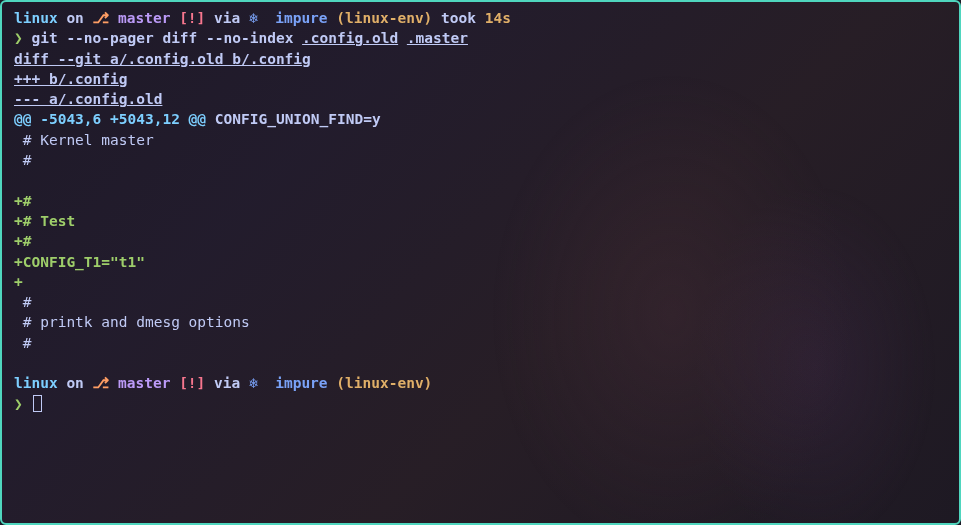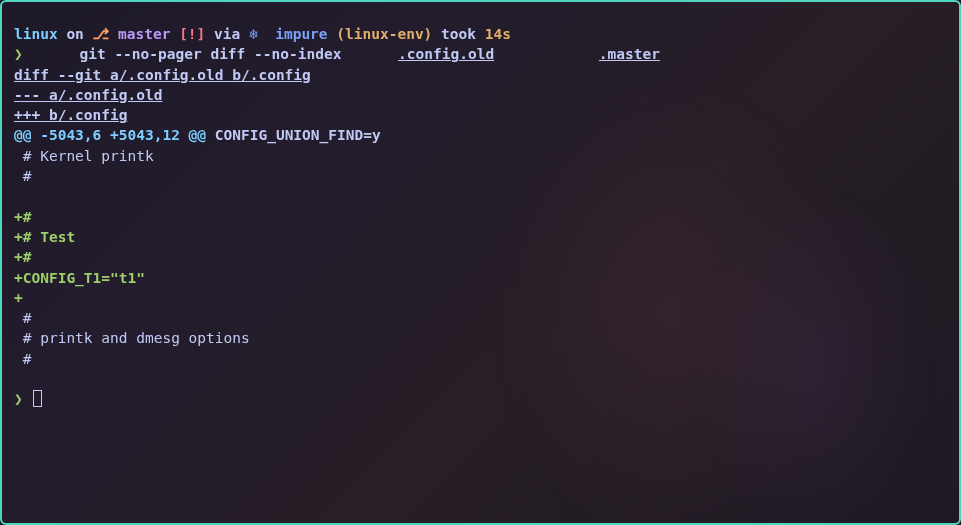--- a/index.html
+++ b/index.html
@@ -16,21 +16,21 @@
       line-height: 1.4;
       color: #c0caf5;
       overflow: hidden;
       position: relative;
     }
     .terminal-frame {
       width: 100%;
       height: 100%;
       border: 2px solid #4fd6be;
       border-radius: 6px;
-      padding: 22px 12px;
+      padding: 6px 12px;
       background: linear-gradient(135deg, 
         rgba(30, 25, 40, 0.95) 0%, 
         rgba(35, 28, 45, 0.92) 30%,
         rgba(40, 30, 38, 0.93) 60%,
         rgba(30, 25, 35, 0.95) 100%);
       position: relative;
     }
     .terminal-frame::before {
       content: "";
       position: absolute;
@@ -54,21 +54,21 @@
     .branch-icon { color: #ff9e64; }
     .branch { color: #bb9af7; }
     .status { color: #f7768e; }
     .via { color: #c0caf5; }
     .via-icon { color: #7aa2f7; }
     .impure { color: #7aa2f7; }
     .env { color: #e0af68; }
     .took { color: #c0caf5; }
     .duration { color: #e0af68; }
     .prompt-char { color: #9ece6a; }
-    .cmd { color: #c0caf5; margin-left: 48px; }
+    .cmd { color: #c0caf5; }
     .underline { text-decoration: underline; text-align: center; }
     .diff-header { color: #c0caf5; font-weight: bold; text-decoration: underline; }
     .hunk { color: #7dcfff; text-align: center; }
     .hunk-text { color: #c0caf5; }
     .context { color: #c0caf5; font-weight: normal; }
     .added { color: #9ece6a; }
     .cursor {
       display: inline-block;
       width: 9px;
       height: 17px;
@@ -81,33 +81,34 @@
 <body>
 
 <div class="terminal-frame">
   <div class="content">
 
     <div class="line"><span class="dir">linux</span><span class="on"> on </span><span class="branch-icon">⎇</span><span class="branch"> master </span><span class="status">[!]</span><span class="via"> via </span><span class="via-icon">❄ </span><span class="impure"> impure </span><span class="env">(linux-env)</span><span class="took"> took </span><span class="duration">14s</span></div>
 
     <div class="line"><span class="prompt-char">❯ </span><span class="cmd">git --no-pager diff --no-index </span><span class="cmd underline">.config.old</span><span class="cmd"> </span><span class="cmd underline">.master</span></div>
 
     <div class="line diff-header">diff --git a/.config.old b/.config</div>
+    <div class="line diff-header">+++ b/.config</div>
     <div class="line diff-header">--- a/.config.old</div>
-    <div class="line diff-header">+++ b/.config</div>
     <div class="line"><span class="hunk">@@ -5043,6 +5043,12 @@</span><span class="hunk-text"> CONFIG_UNION_FIND=y</span></div>
-    <div class="line context"> # Kernel printk</div>
+    <div class="line context"> # Kernel master</div>
     <div class="line context"> #</div>
     <div class="line context"> </div>
     <div class="line added">+#</div>
     <div class="line added">+# Test</div>
     <div class="line added">+#</div>
     <div class="line added">+CONFIG_T1="t1"</div>
     <div class="line added">+</div>
     <div class="line context"> #</div>
     <div class="line context"> # printk and dmesg options</div>
     <div class="line context"> #</div>
     <div class="line context"> </div>
 
+    <div class="line"><span class="dir">linux</span><span class="on"> on </span><span class="branch-icon">⎇</span><span class="branch"> master </span><span class="status">[!]</span><span class="via"> via </span><span class="via-icon">❄ </span><span class="impure"> impure </span><span class="env">(linux-env)</span></div>
 
     <div class="line"><span class="prompt-char">❯ </span><span class="cursor"></span></div>
 
   </div>
 </div>
 
 </body></html>

